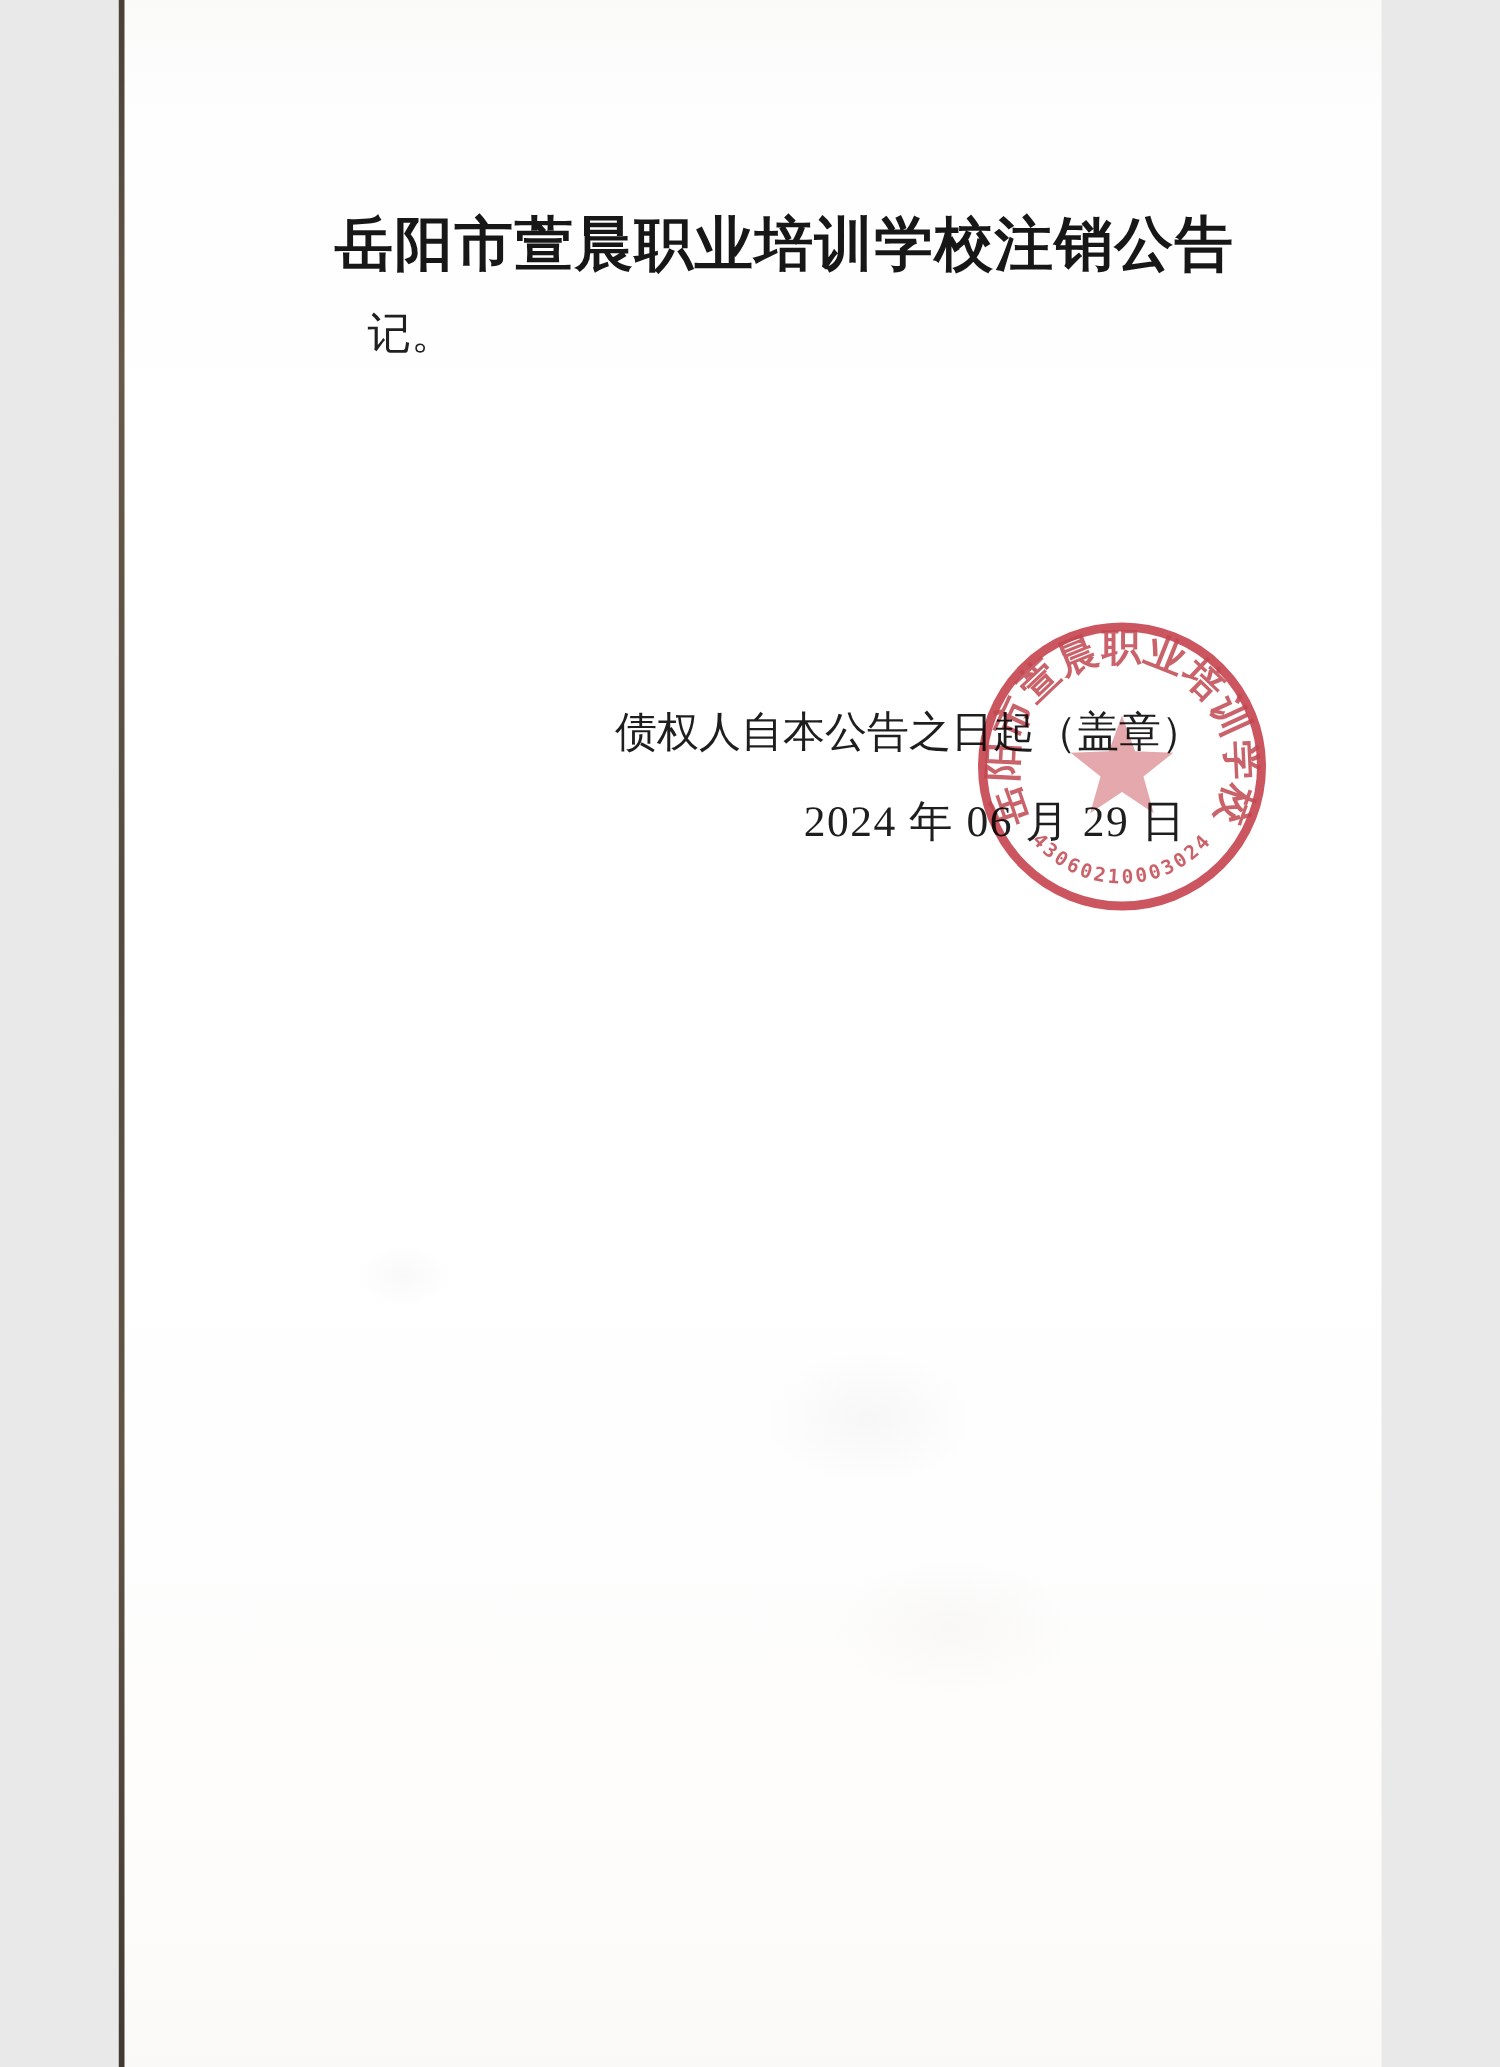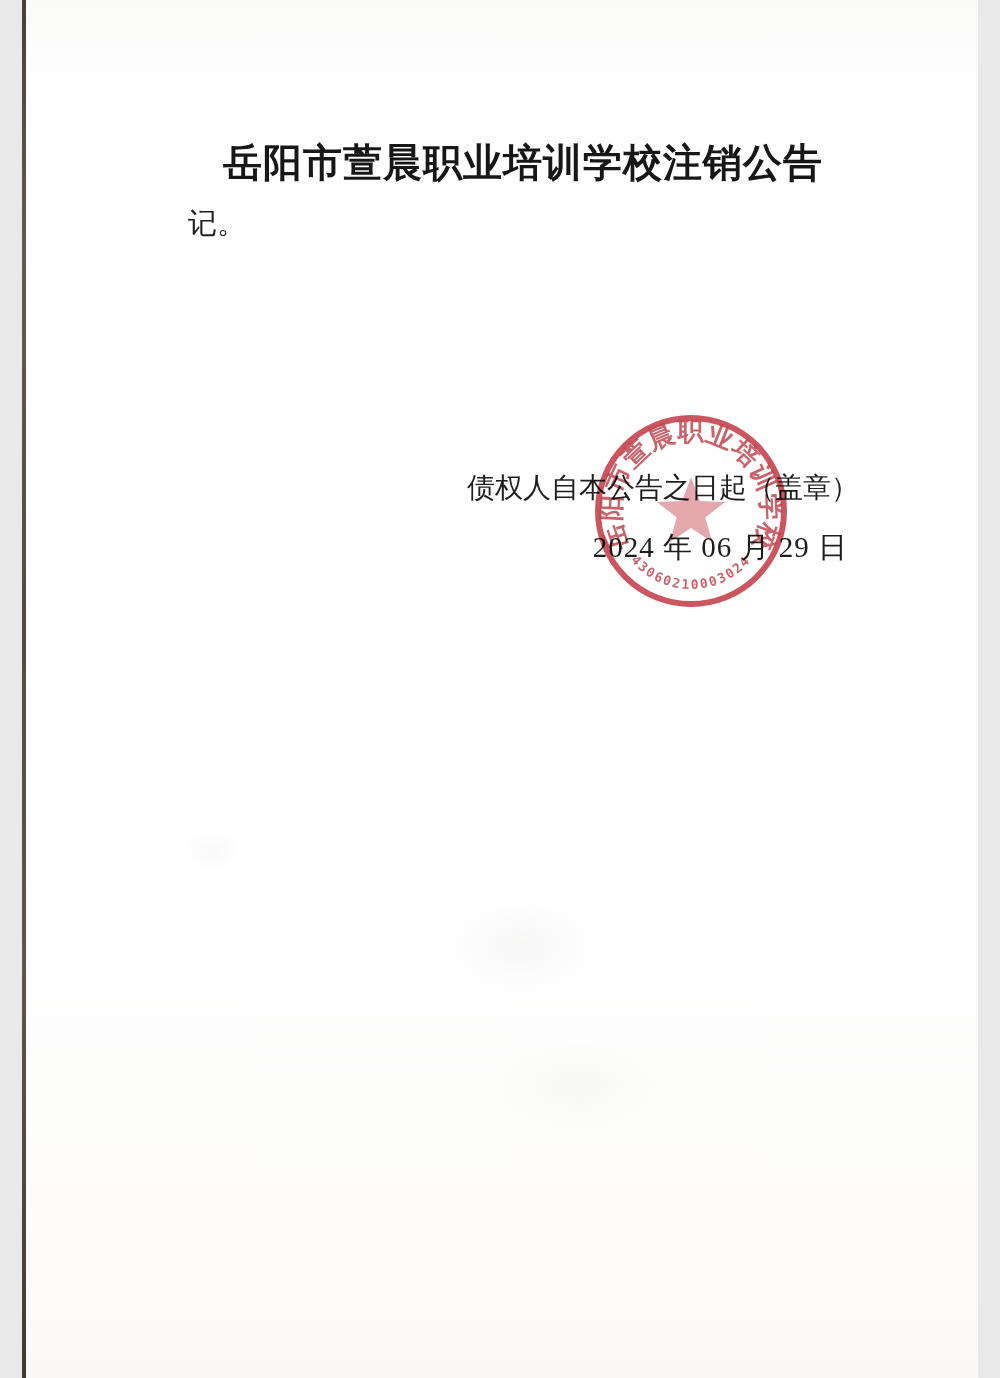--- a/index.html
+++ b/index.html
@@ -2,21 +2,21 @@
 <html><head>
 <meta charset="utf-8">
 <style>
   html, body {
     margin: 0;
     padding: 0;
     background: #e9e9e9;
   }
   .page {
     position: relative;
-    width: 956px;
+    width: 842px;
     height: 1378px;
     margin: 0 auto;
     overflow: hidden;
     background: linear-gradient(180deg, #fafaf9 0%, #fefefe 6%, #ffffff 55%, #fdfcfb 92%, #faf9f8 100%);
     font-family: "Liberation Serif", "DejaVu Serif", serif;
     color: #1c1c1c;
   }
   .page-edge-left {
     position: absolute;
     left: 0; top: 0;

